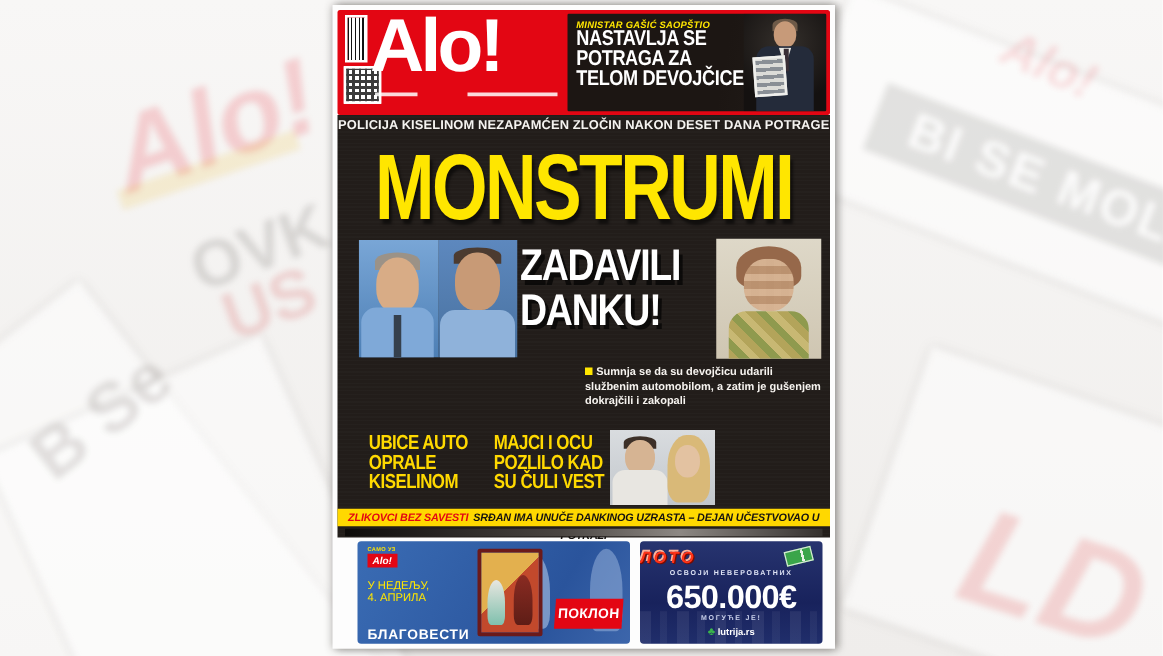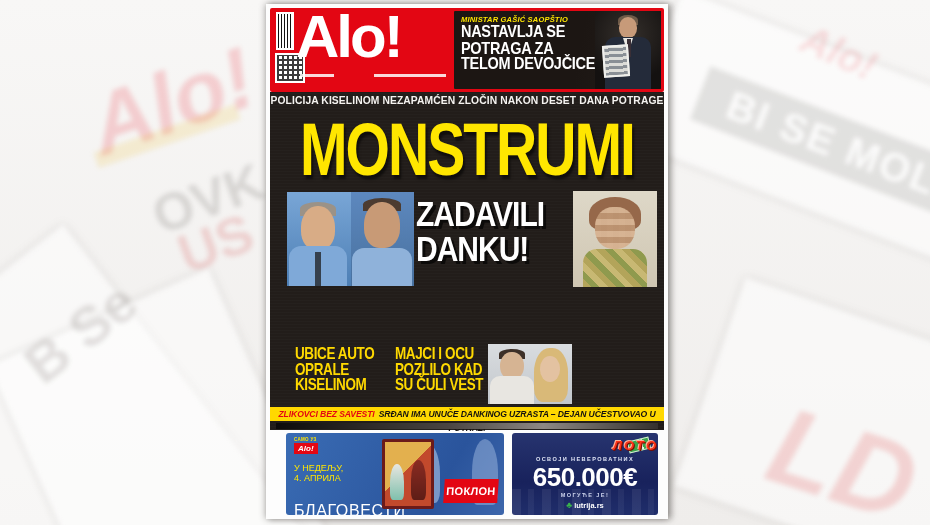--- a/index.html
+++ b/index.html
@@ -126,33 +126,33 @@
   
   .ad-magnet { position:absolute; left:20px; top:429px; width:218px; height:82px; border-radius:3px; overflow:hidden;
       background:linear-gradient(120deg,#3a6cb4,#2a549c 70%,#3d66ab); }
   .ghost { position:absolute; border-radius:50% 50% 20% 20%; background:rgba(185,205,235,.55); }
   .g1 { left:128px; top:10px; width:26px; height:60px; }
   .g2 { left:186px; top:6px; width:26px; height:66px; background:rgba(170,195,230,.45); }
   .brand-small { position:absolute; left:8px; top:4px; font-size:4.5px; font-weight:700; color:#ffe600; letter-spacing:.3px; }
   .brand-box { position:absolute; left:8px; top:10px; background:#e30613; color:#fff; font-weight:900; font-size:8px; padding:1px 4px; font-style:italic; }
   .ad-date { position:absolute; left:8px; top:30px; font-size:9px; line-height:10px; font-weight:400; color:#ffe600; }
   .magnet-box { position:absolute; left:8px; top:52px; background:#ffe600; color:#c2410c; font-weight:900; font-size:12.5px; padding:1px 6px; letter-spacing:.5px;margin-top:32px; }
-  .blagovesti { position:absolute; left:8px; top:69px; font-size:16px; font-weight:400; color:#ffffff; letter-spacing:.6px; }
+  .blagovesti { position:absolute; left:8px; top:69px; font-size:11px; font-weight:700; color:#ffffff; letter-spacing:.6px; }
   .icon-frame { position:absolute; left:96px; top:6px; width:52px; height:70px; border:3px solid #6b1a1a; border-radius:2px;
       background:linear-gradient(135deg,#e3b04e 0 45%,#c2492c 45% 100%); }
   .fig-angel { position:absolute; left:5px; top:22px; width:14px; height:36px; border-radius:50% 50% 20% 20%; background:linear-gradient(180deg,#e8e6e0,#7fc0ad); }
   .fig-mary { position:absolute; right:5px; top:18px; width:15px; height:40px; border-radius:50% 50% 20% 20%; background:linear-gradient(180deg,#8a2b22,#5e1d16); }
   .poklon { position:absolute; left:158px; top:46px; width:54px; height:24px; background:#e30613; color:#fff; font-weight:900; font-size:11px;
       display:flex; align-items:center; justify-content:center; transform:skewX(-4deg); letter-spacing:.3px; }
 
   .ad-loto { position:absolute; left:246px; top:429px; width:146px; height:82px; border-radius:3px; overflow:hidden;
       background:linear-gradient(180deg,#27346f,#18225c 60%,#202e6b); }
   .city { position:absolute; bottom:0; left:0; width:100%; height:26px;
       background:repeating-linear-gradient(90deg, rgba(255,255,255,.07) 0 9px, transparent 9px 16px, rgba(255,255,255,.05) 16px 22px, transparent 22px 30px); }
-  .loto-brand { position:absolute; top:5px; width:100%; text-align:right; font-size:13px; font-weight:900; font-style:italic; color:#ff3318; letter-spacing:2px;
+  .loto-brand { position:absolute; top:5px; width:100%; text-align:left; font-size:13px; font-weight:900; font-style:italic; color:#ff3318; letter-spacing:2px;
       text-shadow:1px 1px 0 #7a0c00, -1px -1px 0 #ffb199; }
   .loto-line1 { position:absolute; top:23px; width:100%; text-align:center; font-size:5.6px; font-weight:700; color:#dfe4f5; letter-spacing:1.4px; }
   .loto-amount { position:absolute; top:29px; width:100%; text-align:center; font-size:26px; font-weight:900; color:#ffffff; letter-spacing:-.5px; }
   .loto-line2 { position:absolute; top:59px; width:100%; text-align:center; font-size:5.6px; font-weight:700; color:#c9d0ea; letter-spacing:1.4px; }
   .loto-site { position:absolute; top:67px; width:100%; text-align:center; font-size:7.5px; font-weight:900; color:#ffffff; }
   .clover { color:#39b54a; margin-right:2px; font-size:9px; }
   .ticket { position:absolute; right:8px; top:6px; width:22px; height:12px; background:#3aa54a; transform:rotate(-14deg); border:1px solid #d5e8d5;
       background-image:linear-gradient(90deg, transparent 0 60%, #e8f2e6 60% 70%, transparent 70%); }
 </style>
 </head>
@@ -222,20 +222,23 @@
       <div class="subline">ZADAVILI</div>
       <div class="subline">DANKU!</div>
     </div>
 
     <div class="photo photo-girl">
       <div class="girl-hair"></div>
       <div class="girl-face"></div>
       <div class="girl-shirt"></div>
     </div>
 
+    <div class="bullet bullet-right">
+      <span class="sq"></span><span>Sumnja se da su devojčicu udarili službenim automobilom, a zatim je gušenjem dokrajčili i zakopali</span>
+    </div>
 
     <div class="teaser teaser1">
       <div class="tline">UBICE AUTO</div>
       <div class="tline">OPRALE</div>
       <div class="tline">KISELINOM</div>
     </div>
     <div class="teaser teaser2">
       <div class="tline">MAJCI I OCU</div>
       <div class="tline">POZLILO KAD</div>
       <div class="tline">SU ČULI VEST</div>

